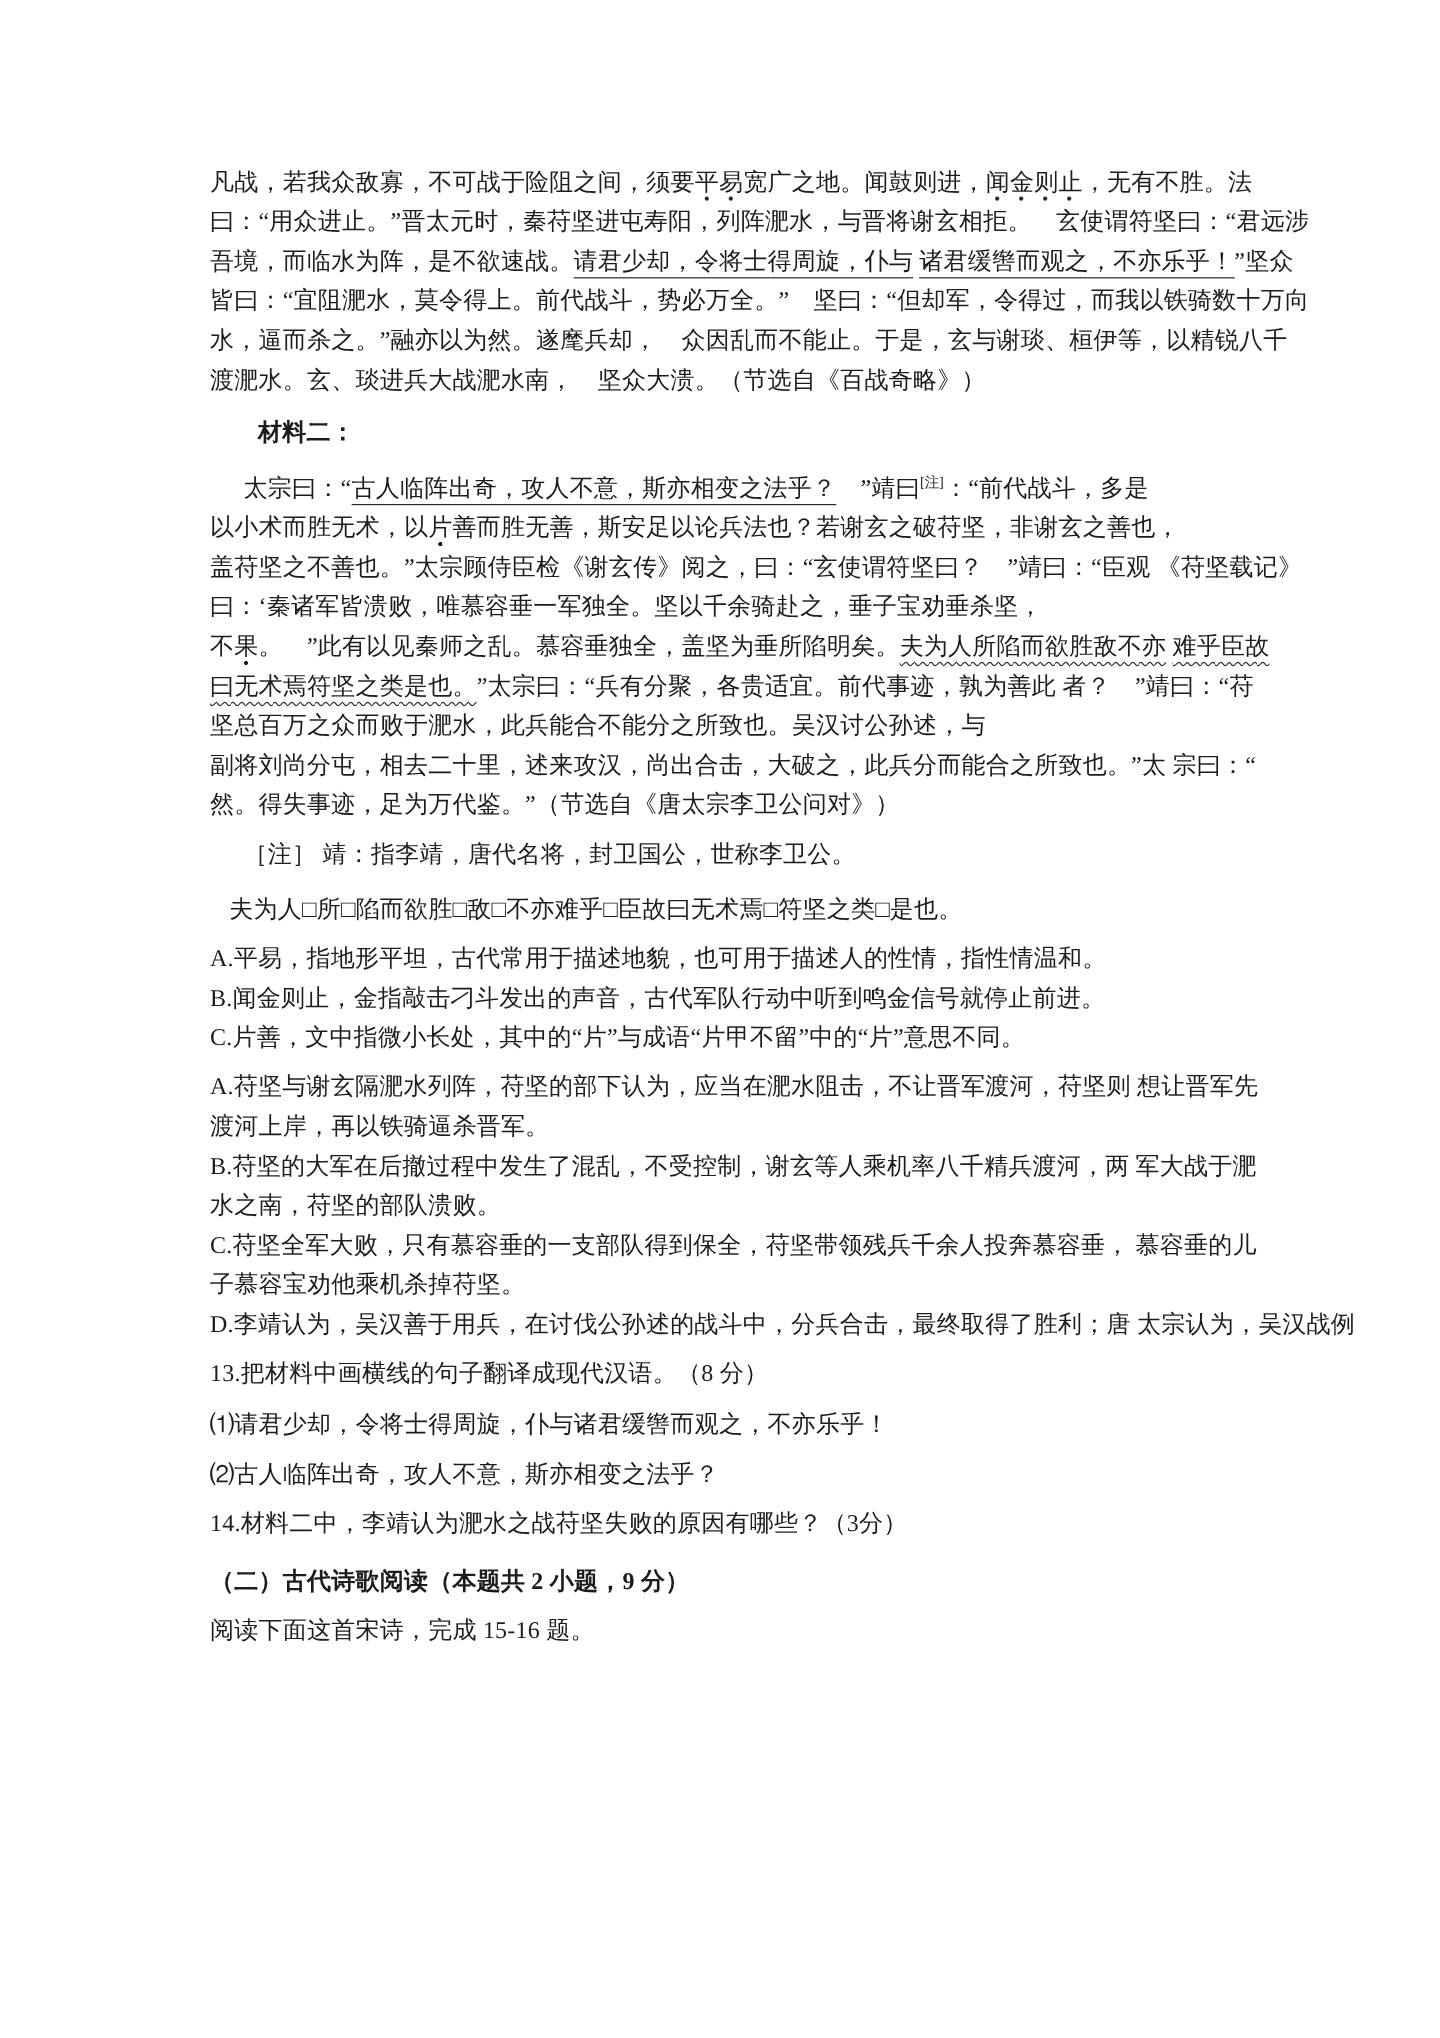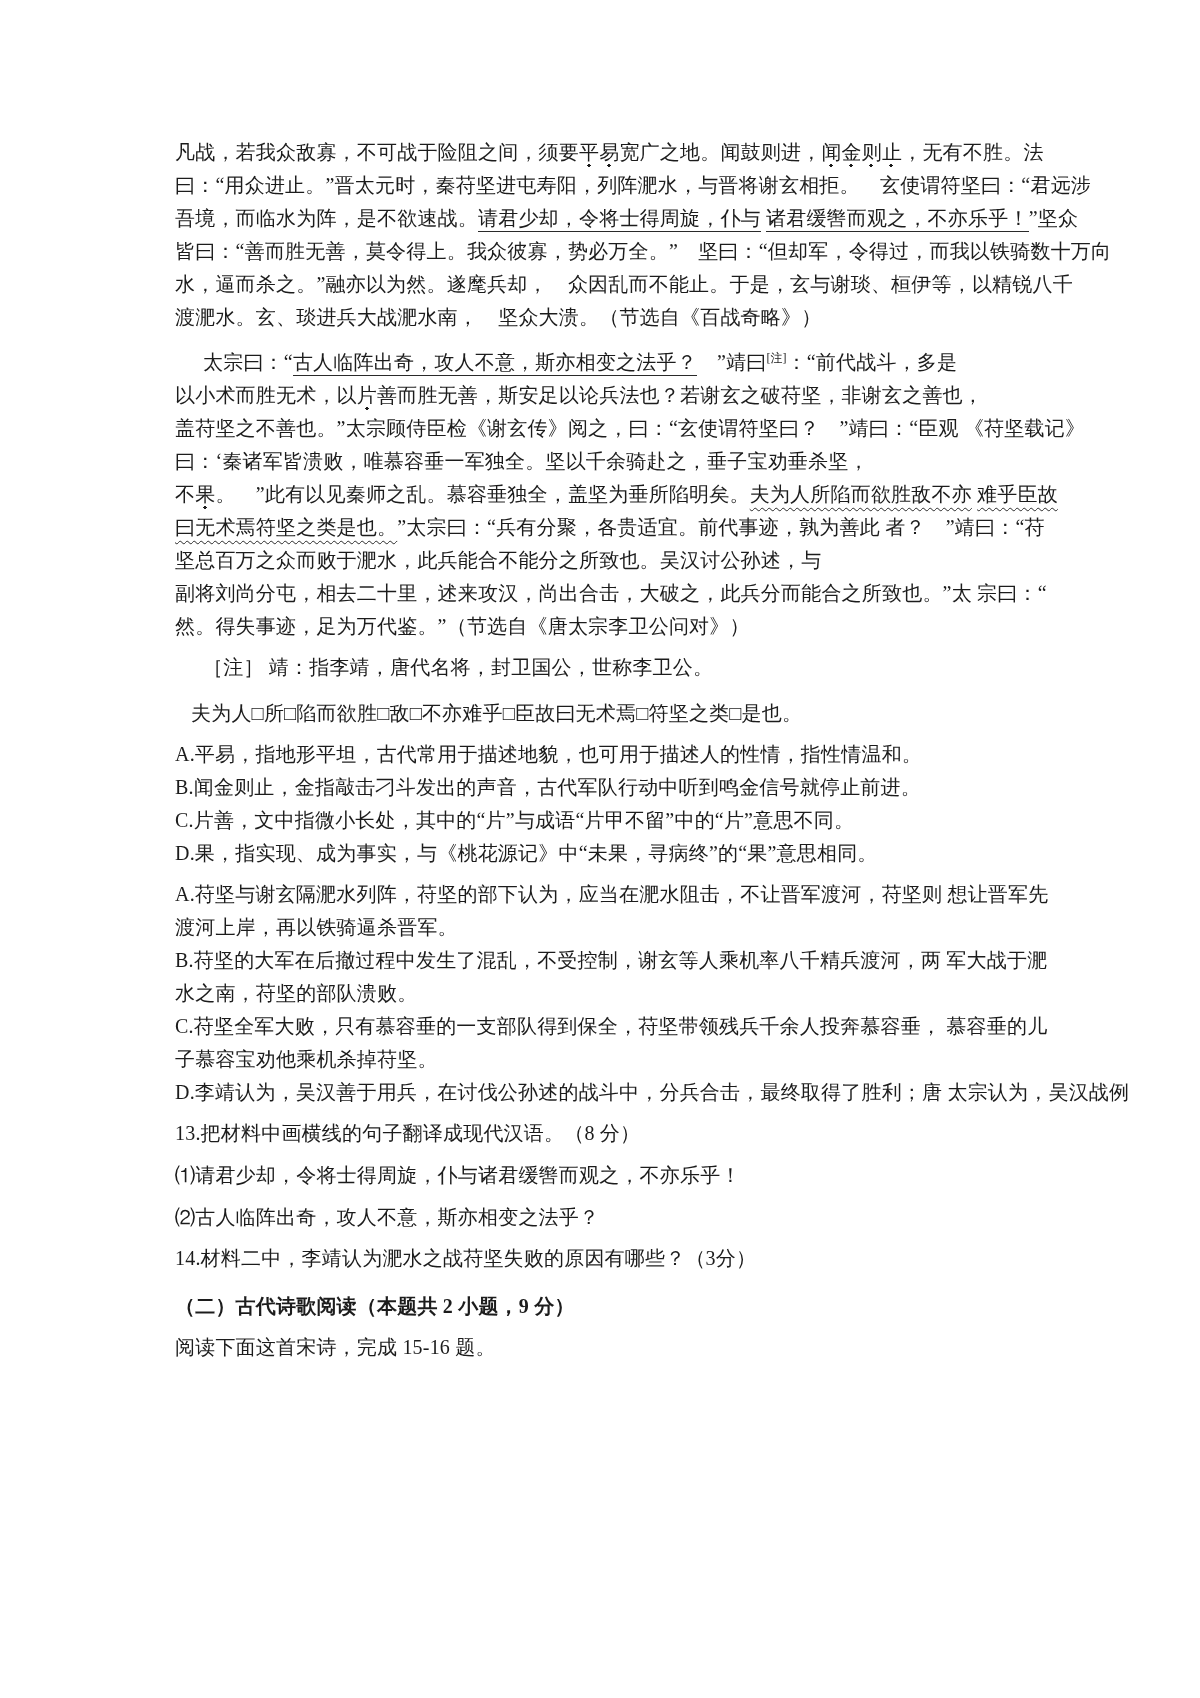--- a/index.html
+++ b/index.html
@@ -66,23 +66,26 @@
 </style>
 </head>
 <body>
 
 <div class="page">
   <div class="doc">
       <div class="block block-body">
         <div class="line"><span class="seg">凡战，若我众敌寡，不可战于险阻之间，须要</span><span class="seg seg-d">平易</span><span class="seg">宽广之地。闻鼓则进，</span><span class="seg seg-d">闻金则止</span><span class="seg">，无有不胜。法</span></div>
         <div class="line"><span class="seg">曰：“用众进止。”晋太元时，秦苻坚进屯寿阳，列阵淝水，与晋将谢玄相拒。　玄使谓符坚曰：“君远涉</span></div>
         <div class="line"><span class="seg">吾境，而临水为阵，是不欲速战。</span><span class="seg seg-u">请君少却，令将士得周旋，仆与</span><span class="seg"> </span><span class="seg seg-u">诸君缓辔而观之，不亦乐乎！</span><span class="seg">”坚众</span></div>
-        <div class="line"><span class="seg">皆曰：“善而胜无善，莫令得上。我众彼寡，势必万全。”　坚曰：“但却军，令得过，而我以铁骑数十万向</span></div>
+        <div class="line"><span class="seg">皆曰：“宜阻淝水，莫令得上。前代战斗，势必万全。”　坚曰：“但却军，令得过，而我以铁骑数十万向</span></div>
         <div class="line"><span class="seg">水，逼而杀之。”融亦以为然。遂麾兵却，　众因乱而不能止。于是，玄与谢琰、桓伊等，以精锐八千</span></div>
         <div class="line"><span class="seg">渡淝水。玄、琰进兵大战淝水南，　坚众大溃。（节选自《百战奇略》）</span></div>
+      </div>
+      <div class="block block-heading">
+        <div class="line indent-l bold"><span class="seg">材料二：</span></div>
       </div>
       <div class="block block-body">
         <div class="line indent-m"><span class="seg">太宗曰：“</span><span class="seg seg-u">古人临阵出奇，攻人不意，斯亦相变之法乎？</span><span class="seg">　”靖曰</span><span class="seg seg-sup">[注]</span><span class="seg">：“前代战斗，多是</span></div>
         <div class="line"><span class="seg">以小术而胜无术，以</span><span class="seg seg-d">片</span><span class="seg">善而胜无善，斯安足以论兵法也？若谢玄之破苻坚，非谢玄之善也，</span></div>
         <div class="line"><span class="seg">盖苻坚之不善也。”太宗顾侍臣检《谢玄传》阅之，曰：“玄使谓符坚曰？　”靖曰：“臣观 《苻坚载记》</span></div>
         <div class="line"><span class="seg">曰：‘秦诸军皆溃败，唯慕容垂一军独全。坚以千余骑赴之，垂子宝劝垂杀坚，</span></div>
         <div class="line"><span class="seg">不</span><span class="seg seg-d">果</span><span class="seg">。　”此有以见秦师之乱。慕容垂独全，盖坚为垂所陷明矣。</span><span class="seg seg-w">夫为人所陷而欲胜敌不亦</span><span class="seg"> </span><span class="seg seg-w">难乎臣故</span></div>
         <div class="line"><span class="seg seg-w">曰无术焉符坚之类是也。</span><span class="seg">”太宗曰：“兵有分聚，各贵适宜。前代事迹，孰为善此 者？　”靖曰：“苻</span></div>
         <div class="line"><span class="seg">坚总百万之众而败于淝水，此兵能合不能分之所致也。吴汉讨公孙述，与</span></div>
         <div class="line"><span class="seg">副将刘尚分屯，相去二十里，述来攻汉，尚出合击，大破之，此兵分而能合之所致也。”太 宗曰：“</span></div>
@@ -91,21 +94,20 @@
       <div class="block block-note">
         <div class="line indent-m"><span class="seg">［注］ 靖：指李靖，唐代名将，封卫国公，世称李卫公。</span></div>
       </div>
       <div class="block block-duanju">
         <div class="line indent-s"><span class="seg">夫为人□所□陷而欲胜□敌□不亦难乎□臣故曰无术焉□符坚之类□是也。</span></div>
       </div>
       <div class="block block-question">
         <div class="line"><span class="seg">A.平易，指地形平坦，古代常用于描述地貌，也可用于描述人的性情，指性情温和。</span></div>
         <div class="line"><span class="seg">B.闻金则止，金指敲击刁斗发出的声音，古代军队行动中听到鸣金信号就停止前进。</span></div>
         <div class="line"><span class="seg">C.片善，文中指微小长处，其中的“片”与成语“片甲不留”中的“片”意思不同。</span></div>
-        <div class="line"><span class="seg">D.果，指实现、成为事实，与《桃花源记》中“未果，寻病终”的“果”意思相同。</span></div>
       </div>
       <div class="block block-question">
         <div class="line"><span class="seg">A.苻坚与谢玄隔淝水列阵，苻坚的部下认为，应当在淝水阻击，不让晋军渡河，苻坚则 想让晋军先</span></div>
         <div class="line"><span class="seg">渡河上岸，再以铁骑逼杀晋军。</span></div>
         <div class="line"><span class="seg">B.苻坚的大军在后撤过程中发生了混乱，不受控制，谢玄等人乘机率八千精兵渡河，两 军大战于淝</span></div>
         <div class="line"><span class="seg">水之南，苻坚的部队溃败。</span></div>
         <div class="line"><span class="seg">C.苻坚全军大败，只有慕容垂的一支部队得到保全，苻坚带领残兵千余人投奔慕容垂， 慕容垂的儿</span></div>
         <div class="line"><span class="seg">子慕容宝劝他乘机杀掉苻坚。</span></div>
         <div class="line"><span class="seg">D.李靖认为，吴汉善于用兵，在讨伐公孙述的战斗中，分兵合击，最终取得了胜利；唐 太宗认为，吴汉战例</span></div>
       </div>

